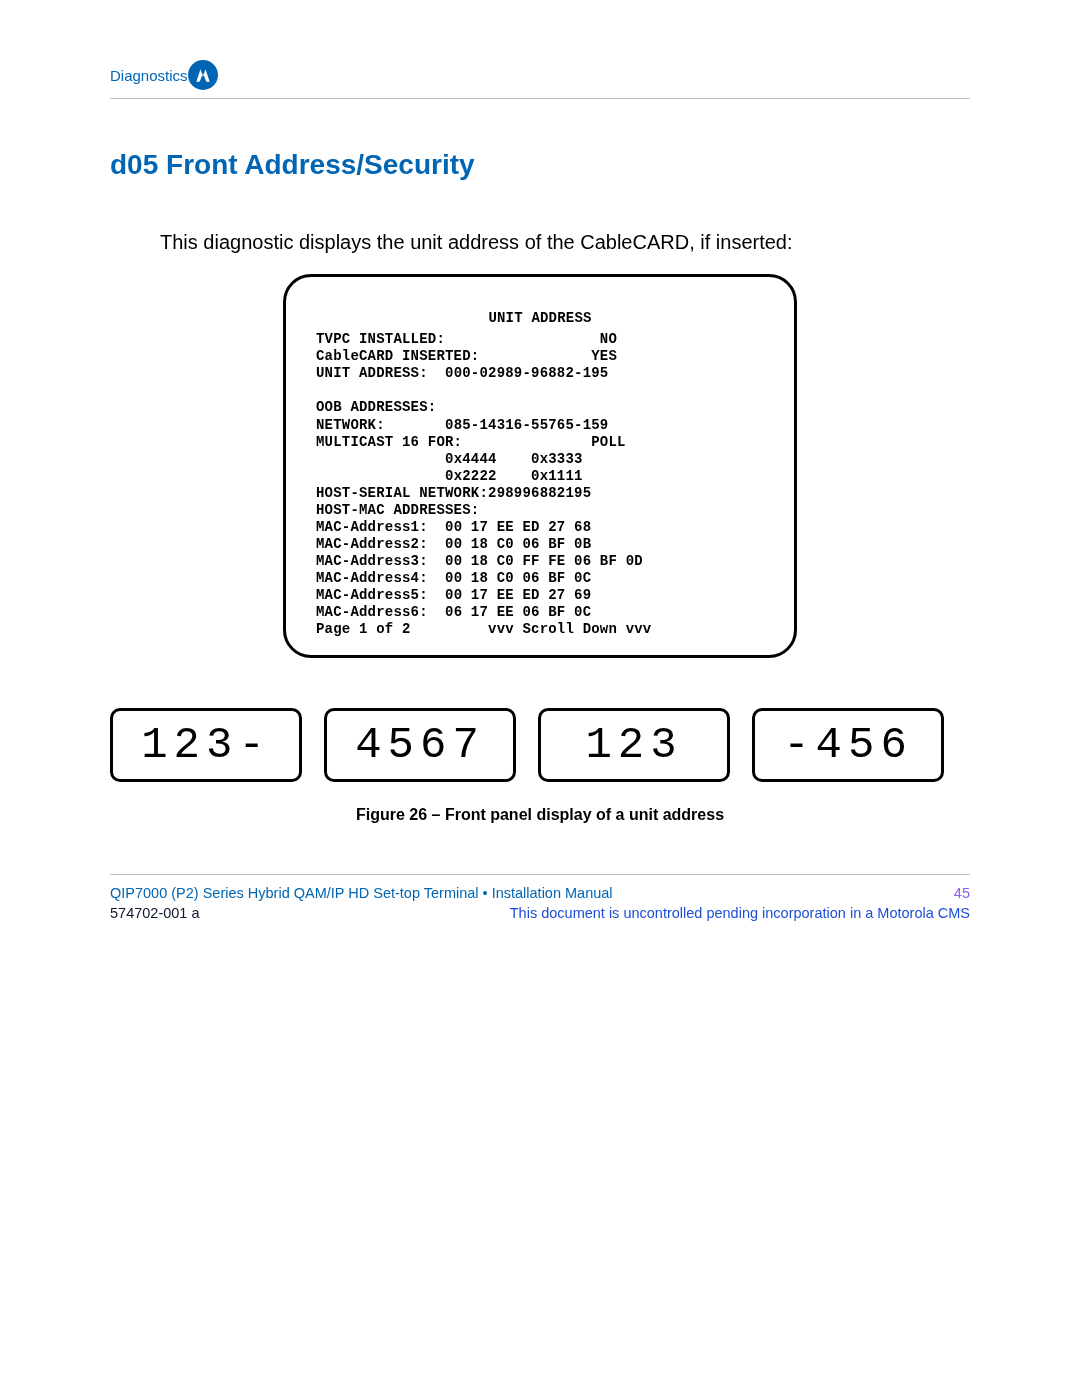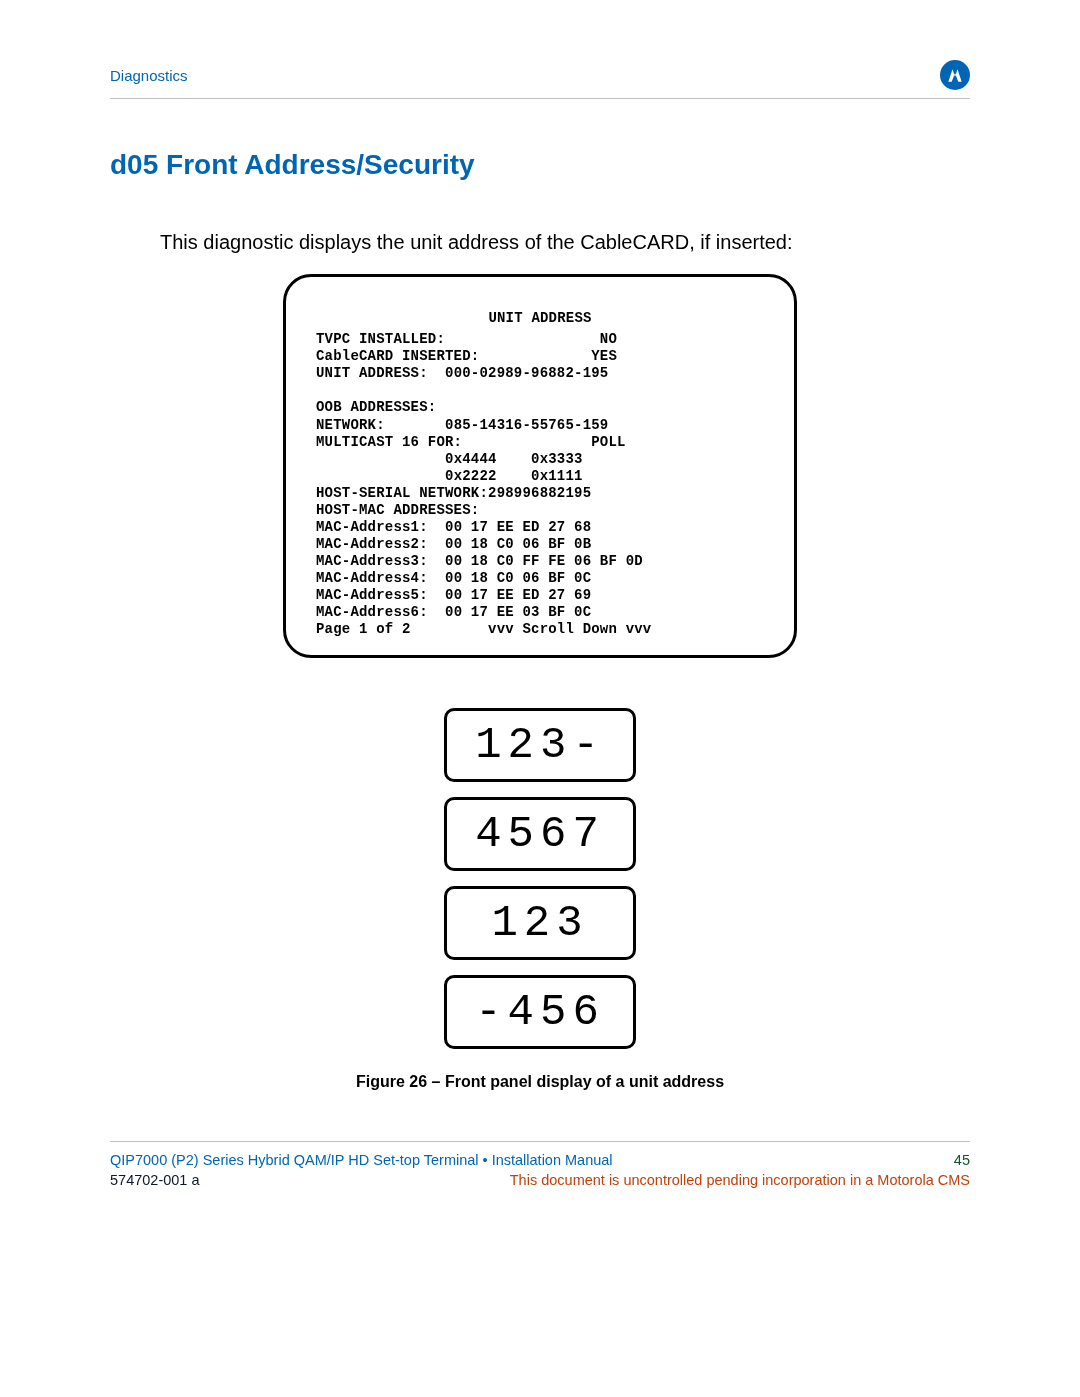--- a/index.html
+++ b/index.html
@@ -9,21 +9,21 @@
     font-family: Arial, Helvetica, sans-serif;
     color: #000;
     width: 1080px;
   }
   .page {
     padding: 60px 110px 40px 110px;
     box-sizing: border-box;
   }
   .header-row {
     display: flex;
-    justify-content: space-between;
+    justify-content: flex-start;
     align-items: center;
     border-bottom: 1px solid #bfbfbf;
     padding-bottom: 8px;
     margin-bottom: 50px;
   }
   .breadcrumb {
     color: #0066b3;
     font-size: 15px;
   }
   .logo {
@@ -57,23 +57,23 @@
     font-family: "Courier New", monospace;
     font-size: 14px;
     line-height: 1.22;
     font-weight: bold;
     letter-spacing: 0.2px;
     white-space: pre;
   }
   .screen-title { text-align: center; margin-bottom: 4px; }
   .led-stack {
     display: flex;
-    flex-direction: column;
+    flex-direction: row;
     align-items: center;
-    gap: 15px;
+    gap: 22px;
     margin-bottom: 24px;
   }
   .led-box {
     border: 3.5px solid #000;
     border-radius: 10px;
     width: 186px;
     height: 68px;
     display: flex;
     align-items: center;
     justify-content: center;
@@ -93,24 +93,24 @@
     border-top: 1px solid #bfbfbf;
     padding-top: 10px;
     font-size: 14.5px;
   }
   .footer-row1 {
     display: flex;
     justify-content: space-between;
     margin-bottom: 4px;
   }
   .footer-manual { color: #0066b3; }
-  .footer-pageno { color: #14532d; }
+  .footer-pageno { color: #8b5cf6; }
   .footer-row2 { display: flex; justify-content: space-between; }
   .footer-doc { color: #0f172a; }
-  .footer-uncontrolled { color: #c2410c; }
+  .footer-uncontrolled { color: #1d4ed8; }
 </style>
 </head>
 <body>
 
 <div class="page">
 
   <div class="header-row">
     <div class="breadcrumb">Diagnostics</div>
     <div class="logo">
       <svg viewBox="0 0 24 24">
@@ -133,21 +133,21 @@
 <span>MULTICAST 16 FOR:</span>               <span>POLL</span>
                <span>0x4444</span>    <span>0x3333</span>
                <span>0x2222</span>    <span>0x1111</span>
 <span>HOST-SERIAL NETWORK:</span><span>298996882195</span>
 <span>HOST-MAC ADDRESSES:</span>
 <span>MAC-Address1:</span>  <span>00 17 EE ED 27 68</span>
 <span>MAC-Address2:</span>  <span>00 18 C0 06 BF 0B</span>
 <span>MAC-Address3:</span>  <span>00 18 C0 FF FE 06 BF 0D</span>
 <span>MAC-Address4:</span>  <span>00 18 C0 06 BF 0C</span>
 <span>MAC-Address5:</span>  <span>00 17 EE ED 27 69</span>
-<span>MAC-Address6:</span>  <span>00 17 EE 03 BF 0C</span>
+<span>MAC-Address6:</span>  <span>06 17 EE 06 BF 0C</span>
 <span>Page 1 of 2</span>         <span>vvv Scroll Down vvv</span></div>
 
   <div class="led-stack">
     <div class="led-box">123-</div>
     <div class="led-box">4567</div>
     <div class="led-box">123</div>
     <div class="led-box">-456</div>
   </div>
 
   <div class="figure-caption">Figure 26 – Front panel display of a unit address</div>

